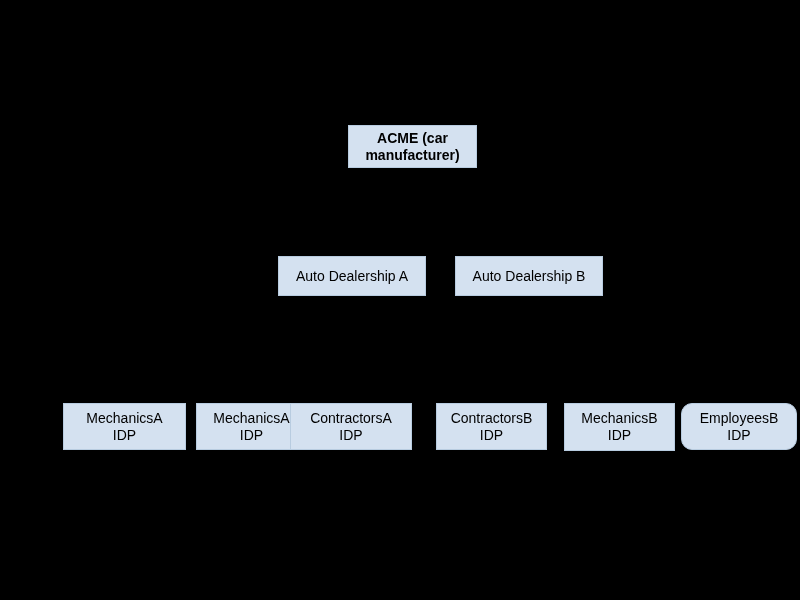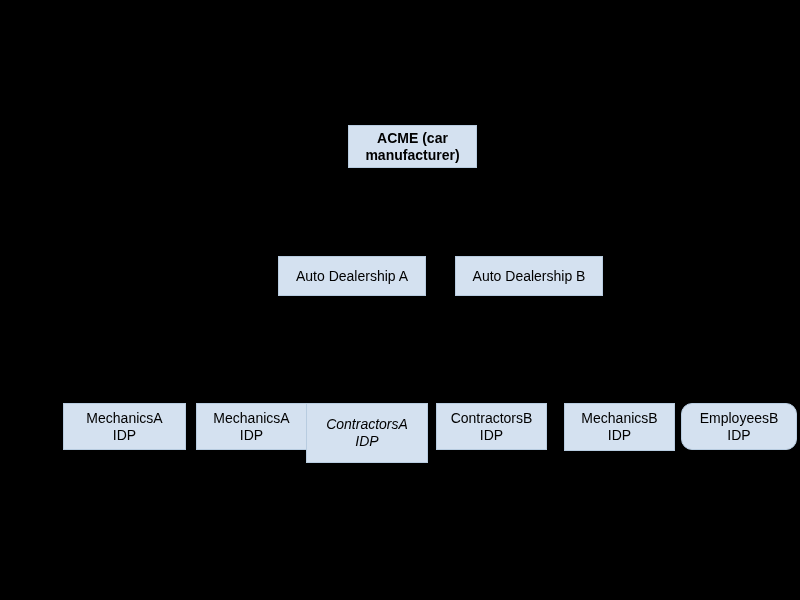--- a/index.html
+++ b/index.html
@@ -63,21 +63,21 @@
   <div class="node" style="left:278px; top:256px; width:148px; height:40px;">Auto Dealership A</div>
 
   <div class="node" style="left:455px; top:256px; width:148px; height:40px;">Auto Dealership B</div>
 
   <div class="node" style="left:63px; top:403px; width:123px; height:47px;">MechanicsA
 IDP</div>
 
   <div class="node" style="left:196px; top:403px; width:111px; height:47px;">MechanicsA
 IDP</div>
 
-  <div class="node" style="left:306px; top:403px; width:122px; height:60px;font-style:italic;">ContractorsA
+  <div class="node" style="left:290px; top:403px; width:122px; height:47px;">ContractorsA
 IDP</div>
 
   <div class="node" style="left:436px; top:403px; width:111px; height:47px;">ContractorsB
 IDP</div>
 
   <div class="node" style="left:564px; top:403px; width:111px; height:48px;">MechanicsB
 IDP</div>
 
   <div class="node" style="left:681px; top:403px; width:116px; height:47px;border-radius:11px;">EmployeesB
 IDP</div>

